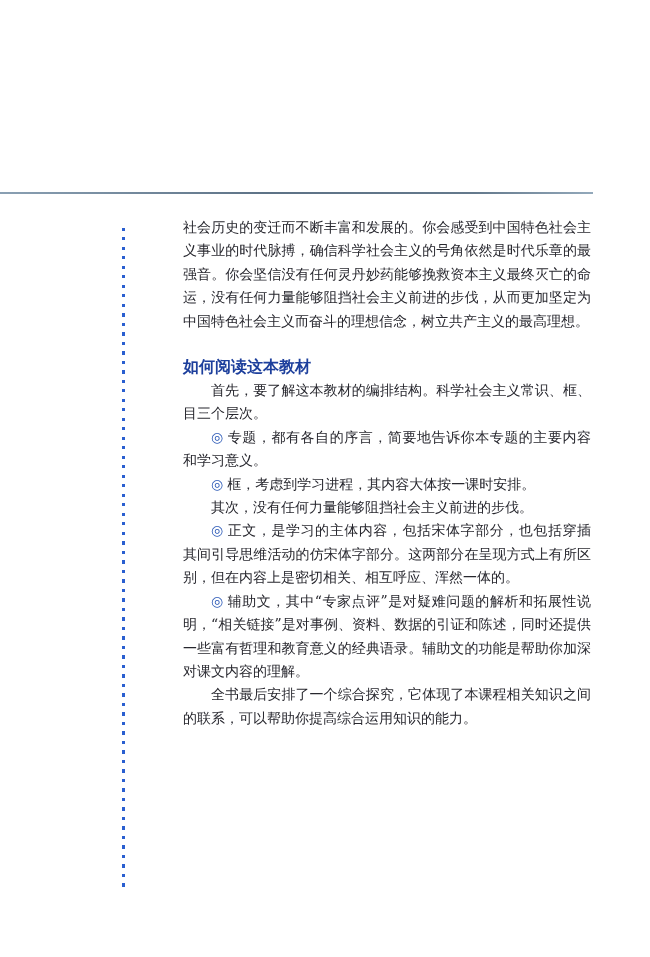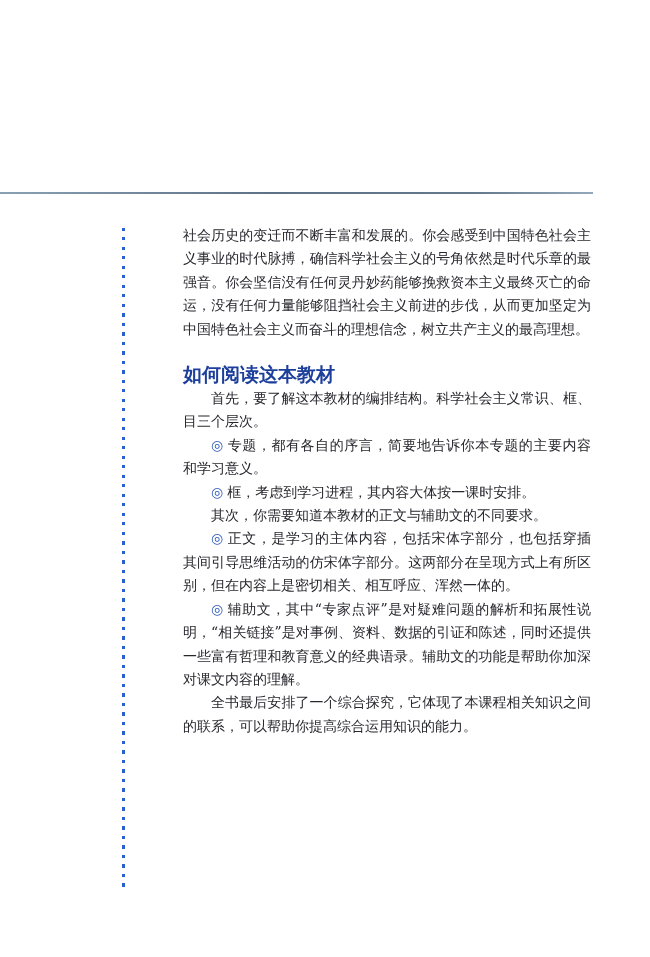--- a/index.html
+++ b/index.html
@@ -39,36 +39,36 @@
     height: 662px;
     background: repeating-linear-gradient(
       to bottom,
       var(--dot-blue) 0px, var(--dot-blue) 3px,
       transparent 3px, transparent 9.5px
     );
   }
   .text-block {
     position: absolute;
     left: 183px;
-    top: 224px;
+    top: 216px;
     width: 408px;
     font-size: 14px;
     line-height: 23.4px;
     color: var(--text-color);
     text-align: justify;
   }
   .para {
     margin: 0;
     text-indent: 2em;
   }
   .para.no-indent { text-indent: 0; }
   .para.gap { margin-top: 26px; }
   .heading {
     margin: 22px 0 0 0;
-    font-size: 19px;
+    font-size: 16px;
     line-height: 24px;
     font-weight: bold;
     color: var(--accent-heading);
     font-family: Liberation Sans, sans-serif;
     text-align: left;
   }
   .bullet {
     color: var(--bullet-blue);
     padding-right: 4px;
   }
@@ -79,19 +79,19 @@
 <div class="page">
   <div class="top-rule"></div>
   <div class="dotted-line"></div>
   <div class="text-block">
     <p class="para no-indent">社会历史的变迁而不断丰富和发展的。你会感受到中国特色社会主义事业的时代脉搏，确信科学社会主义的号角依然是时代乐章的最强音。你会坚信没有任何灵丹妙药能够挽救资本主义最终灭亡的命运，没有任何力量能够阻挡社会主义前进的步伐，从而更加坚定为中国特色社会主义而奋斗的理想信念，树立共产主义的最高理想。</p>
     <h2 class="heading">如何阅读这本教材</h2>
     <div id="paragraphs">
         <p class="para">首先，要了解这本教材的编排结构。科学社会主义常识、框、目三个层次。</p>
         <p class="para"><span class="bullet">◎</span>专题，都有各自的序言，简要地告诉你本专题的主要内容和学习意义。</p>
         <p class="para"><span class="bullet">◎</span>框，考虑到学习进程，其内容大体按一课时安排。</p>
-        <p class="para">其次，你需要知道本教材的正文与辅助文的不同要求。</p>
+        <p class="para">其次，没有任何力量能够阻挡社会主义前进的步伐。</p>
         <p class="para"><span class="bullet">◎</span>正文，是学习的主体内容，包括宋体字部分，也包括穿插其间引导思维活动的仿宋体字部分。这两部分在呈现方式上有所区别，但在内容上是密切相关、相互呼应、浑然一体的。</p>
         <p class="para"><span class="bullet">◎</span>辅助文，其中“专家点评”是对疑难问题的解析和拓展性说明，“相关链接”是对事例、资料、数据的引证和陈述，同时还提供一些富有哲理和教育意义的经典语录。辅助文的功能是帮助你加深对课文内容的理解。</p>
         <p class="para">全书最后安排了一个综合探究，它体现了本课程相关知识之间的联系，可以帮助你提高综合运用知识的能力。</p>
       </div>
   </div>
 </div>
 
 </body></html>

